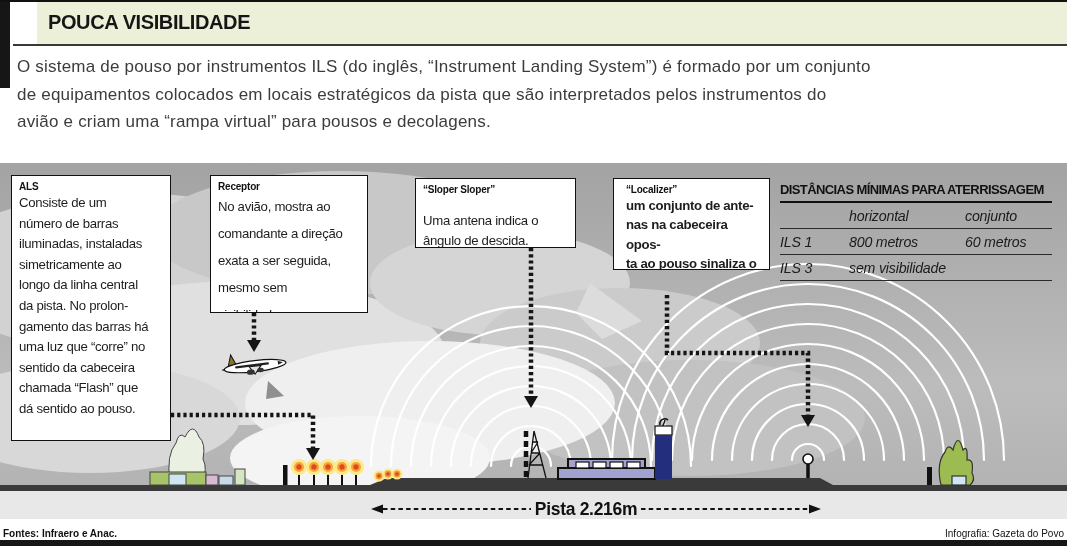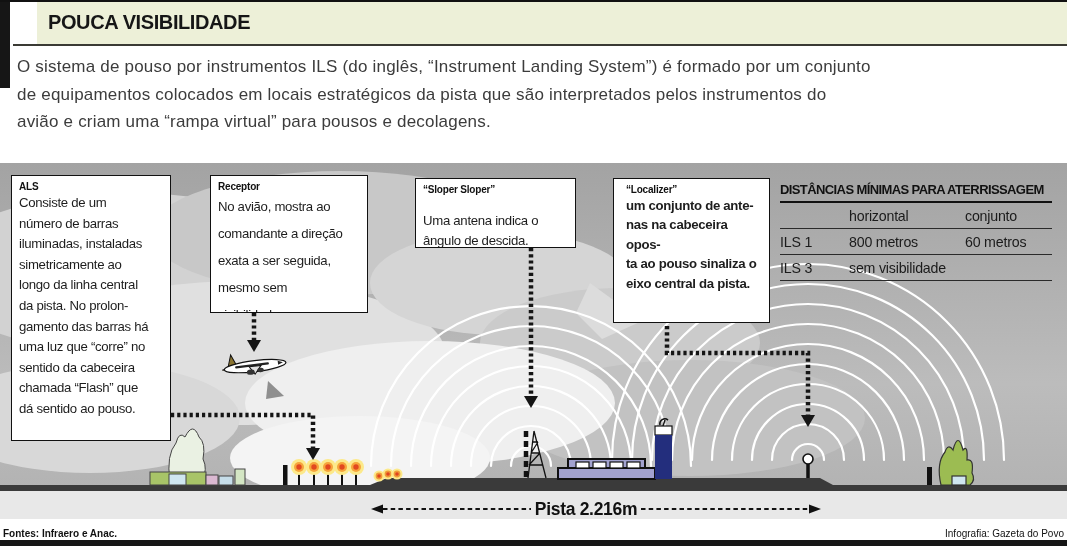--- a/index.html
+++ b/index.html
@@ -18,28 +18,28 @@
   .illustration{position:absolute;left:0;top:0;z-index:1;}
   .callout{position:absolute;background:#fff;border:1.6px solid #111;padding:5px 7px 0;
         box-sizing:border-box;z-index:3;overflow:hidden;}
   .callout-title{font-weight:bold;font-size:10px;letter-spacing:-0.2px;color:#111;margin-bottom:1px;}
   .callout-body{font-size:13.2px;line-height:20.6px;color:#1d1d1d;letter-spacing:-0.3px;white-space:pre-line;}
   #c-als{left:11px;top:12px;width:160px;height:266px;}
   #c-receptor{left:210px;top:12px;width:158px;height:138px;}
   #c-receptor .callout-body{line-height:27px;}
   #c-glide{left:415px;top:15px;width:161px;height:70px;}
   #c-glide .callout-body{line-height:20px;margin-top:16px;}
-  #c-localizer{left:613px;top:15px;width:157px;height:145px;padding-left:12px;}
+  #c-localizer{left:613px;top:15px;width:157px;height:92px;padding-left:12px;}
   #c-localizer .callout-body{line-height:19.4px;font-weight:bold;}
   .dtable{position:absolute;left:780px;top:19px;width:272px;z-index:3;color:#1b1b1b;}
   .dtable-title{font-size:13px;font-weight:bold;letter-spacing:-0.6px;white-space:nowrap;
         border-bottom:2.6px solid #111;padding-bottom:4px;color:#111;}
   .trow{display:grid;grid-template-columns:69px 116px 87px;border-bottom:1.4px solid #2a2a2a;
         padding:5px 0 4px;font-size:14.2px;letter-spacing:-0.2px;}
-  .trow .c{white-space:nowrap;}
+  .trow .c{white-space:nowrap;font-style:italic;}
   .span2{grid-column:2/4;}
   .pista-text{font-family:"Liberation Sans","DejaVu Sans",sans-serif;font-size:17.5px;
         font-weight:bold;fill:#111;letter-spacing:-0.3px;}
   .footer-sources{position:absolute;left:3px;top:528px;font-size:10px;font-weight:bold;color:#111;}
   .footer-credit{position:absolute;right:3px;top:528px;font-size:10px;font-weight:normal;color:#111;}
   .bottom-bar{position:absolute;left:0;top:540px;width:1067px;height:6px;background:#161616;}
 </style>
 </head>
 <body>
 

